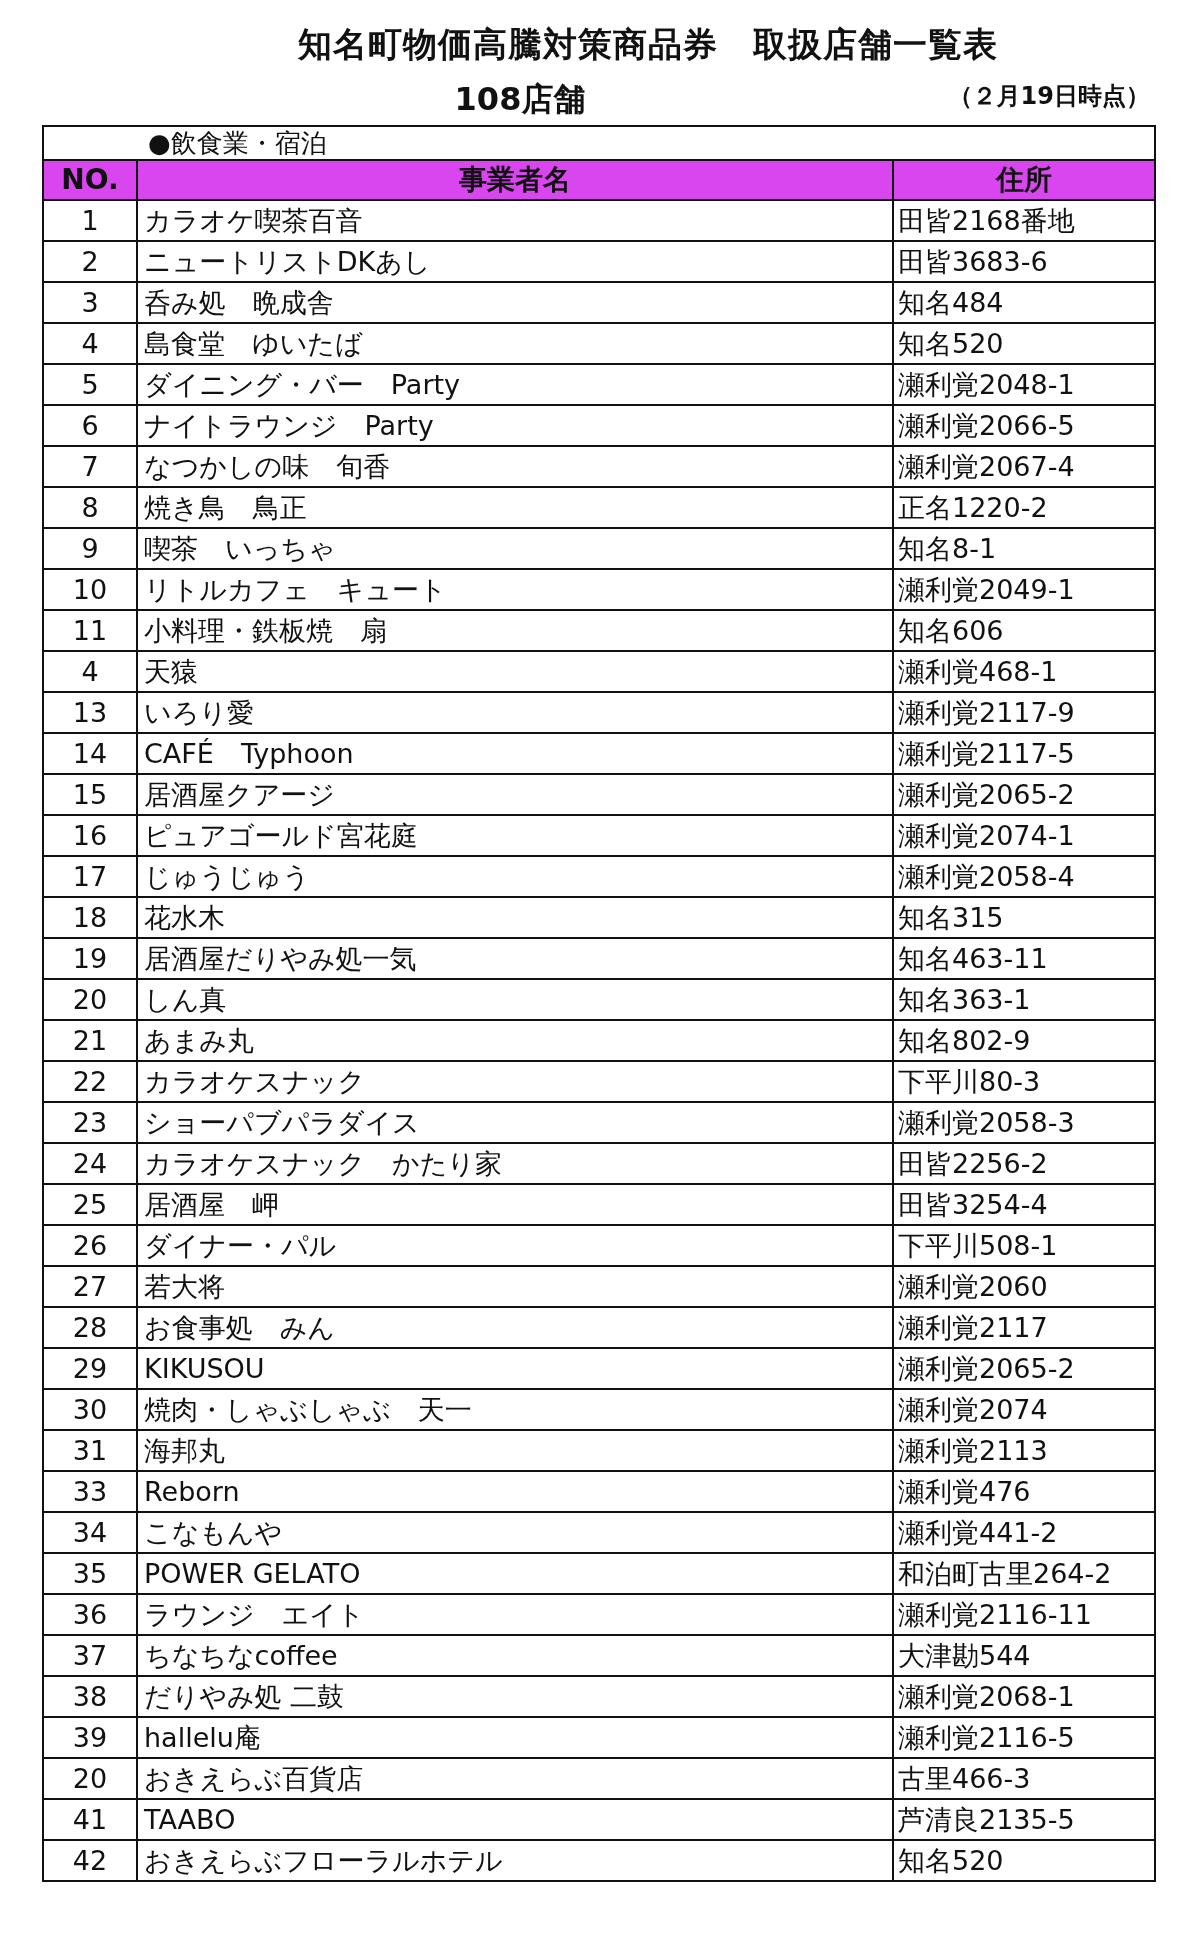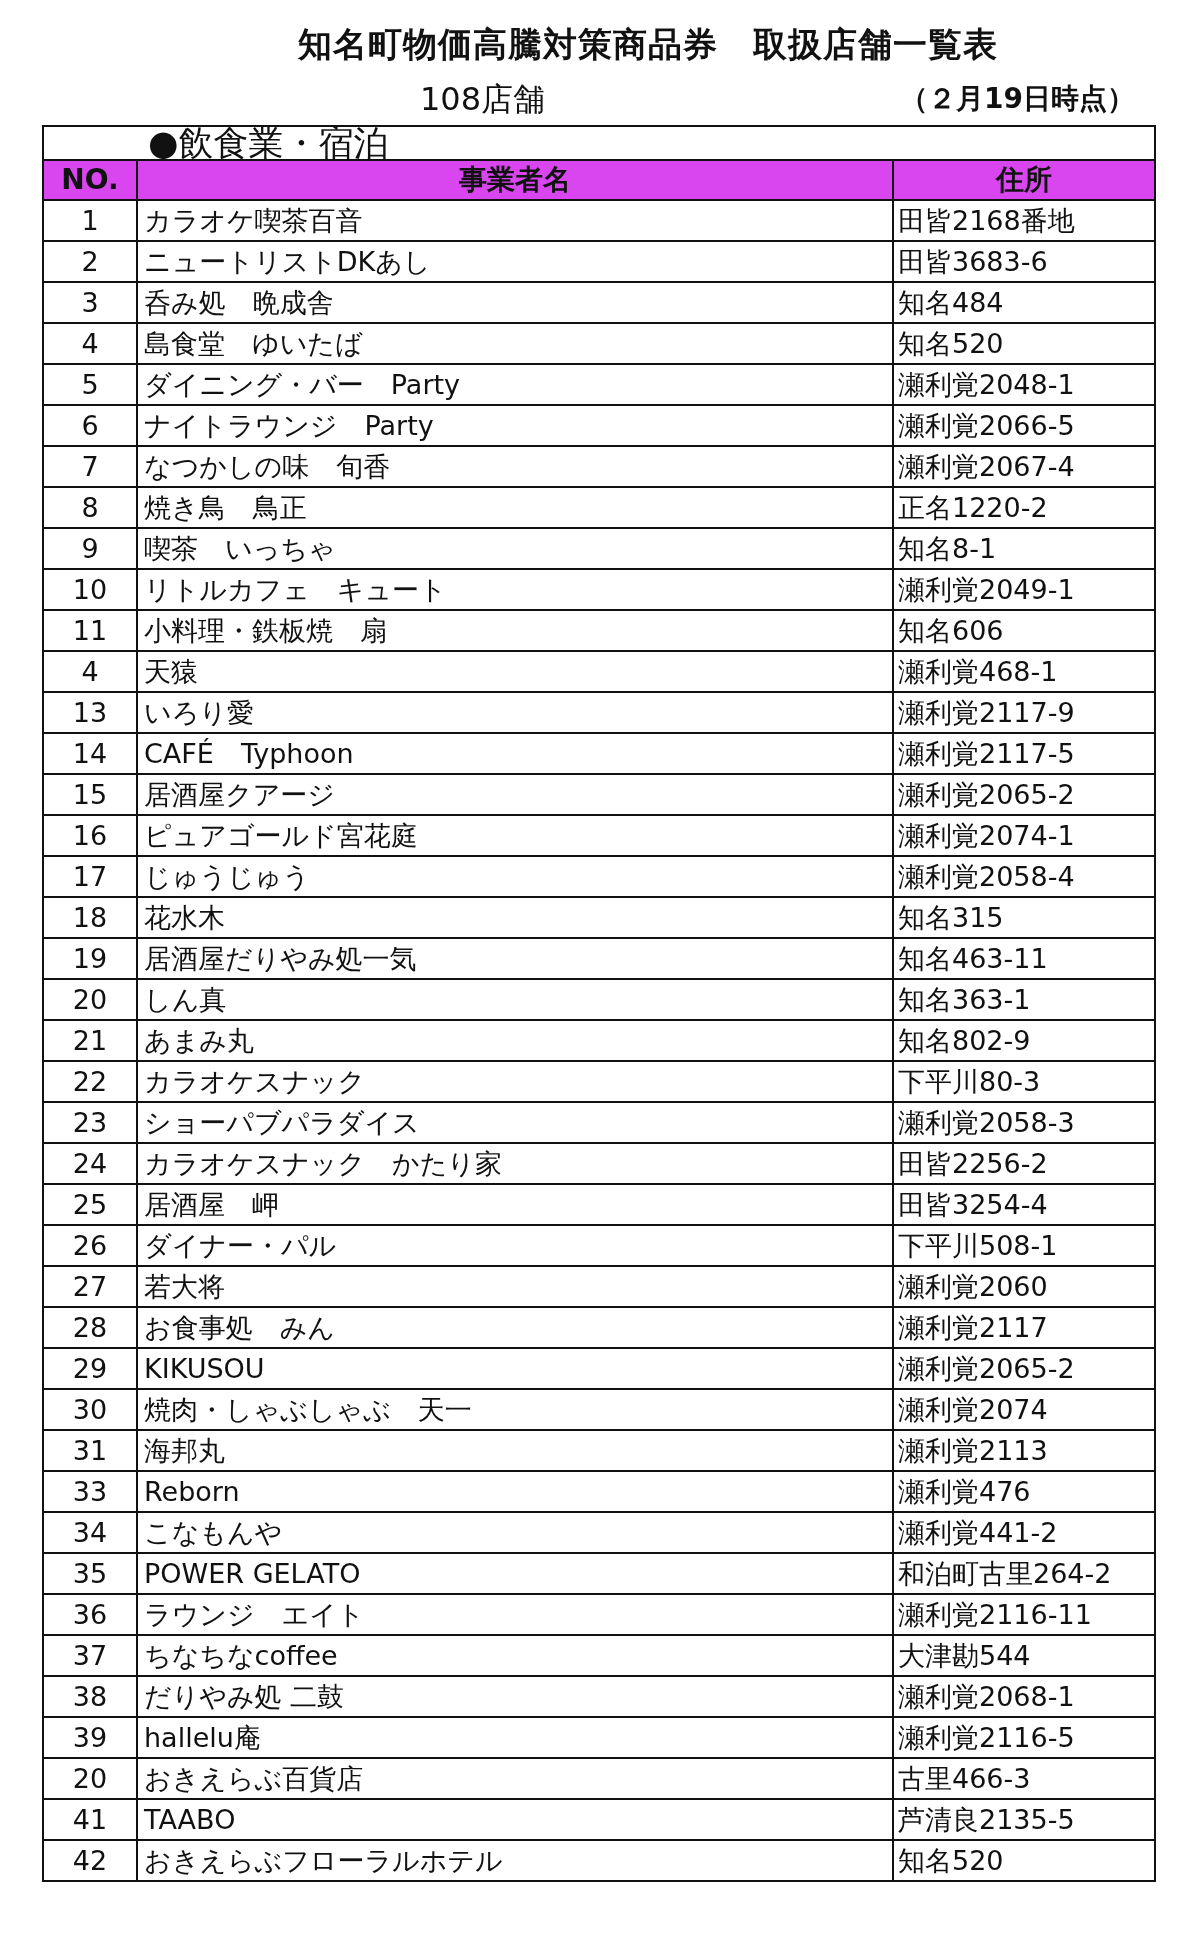--- a/index.html
+++ b/index.html
@@ -1,30 +1,30 @@
 <!DOCTYPE html>
 <html><head>
 <meta charset="utf-8">
 <style>
   html, body { margin: 0; padding: 0; background: #ffffff; }
   body { width: 1200px; height: 1951px; position: relative; overflow: hidden;
          font-family: "DejaVu Sans", "Liberation Sans", sans-serif; color: #111; }
   .title { position: absolute; left: 0; width: 1200px; top: 22px; text-align: center;
            font-size: 34px; font-weight: bold; letter-spacing: 1px; white-space: pre; padding-left: 48px; }
-  .count { position: absolute; left: 420px; width: 200px; top: 78px; 
-           font-size: 32px; font-weight: normal; }
-  .asof { position: absolute; left: 900px; width: 250px; top: 80px; text-align: left;
-          font-size: 28px; font-weight: bold; white-space: pre; }
+  .count { position: absolute; left: 420px; width: 200px; top: 78px; text-align: center;
+           font-size: 32px; font-weight: bold; }
+  .asof { position: absolute; left: 900px; width: 250px; top: 80px; text-align: right;
+          font-size: 24px; font-weight: bold; white-space: pre; }
   table.list { position: absolute; left: 42px; top: 125px; width: 1112px;
                border-collapse: collapse; table-layout: fixed; }
   table.list td, table.list th { border: 2px solid #111; padding: 0; overflow: hidden; white-space: pre; }
   col.c-no { width: 94px; }
   col.c-name { width: 756px; }
   col.c-addr { width: 262px; }
-  tr.section td { height: 32px; font-size: 35px; padding-left: 104px; line-height: 32px; border-bottom: 2px solid #111; }
+  tr.section td { height: 32px; font-size: 26px; padding-left: 104px; line-height: 32px; border-bottom: 2px solid #111; }
   tr.head th { height: 38px; background: #d946ef; font-size: 28px; font-weight: bold; text-align: center; line-height: 38px; }
   tr.row td { height: 39px; font-size: 27px; line-height: 39px; }
   td.no { text-align: center; }
   td.name { padding-left: 6px !important; }
   td.addr { padding-left: 4px !important; }
 </style>
 </head>
 <body>
 
 <div class="title">知名町物価高騰対策商品券　取扱店舗一覧表</div>

